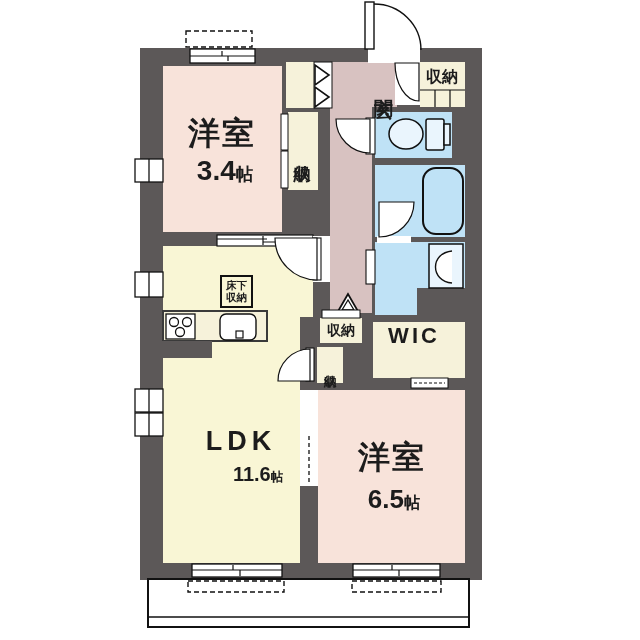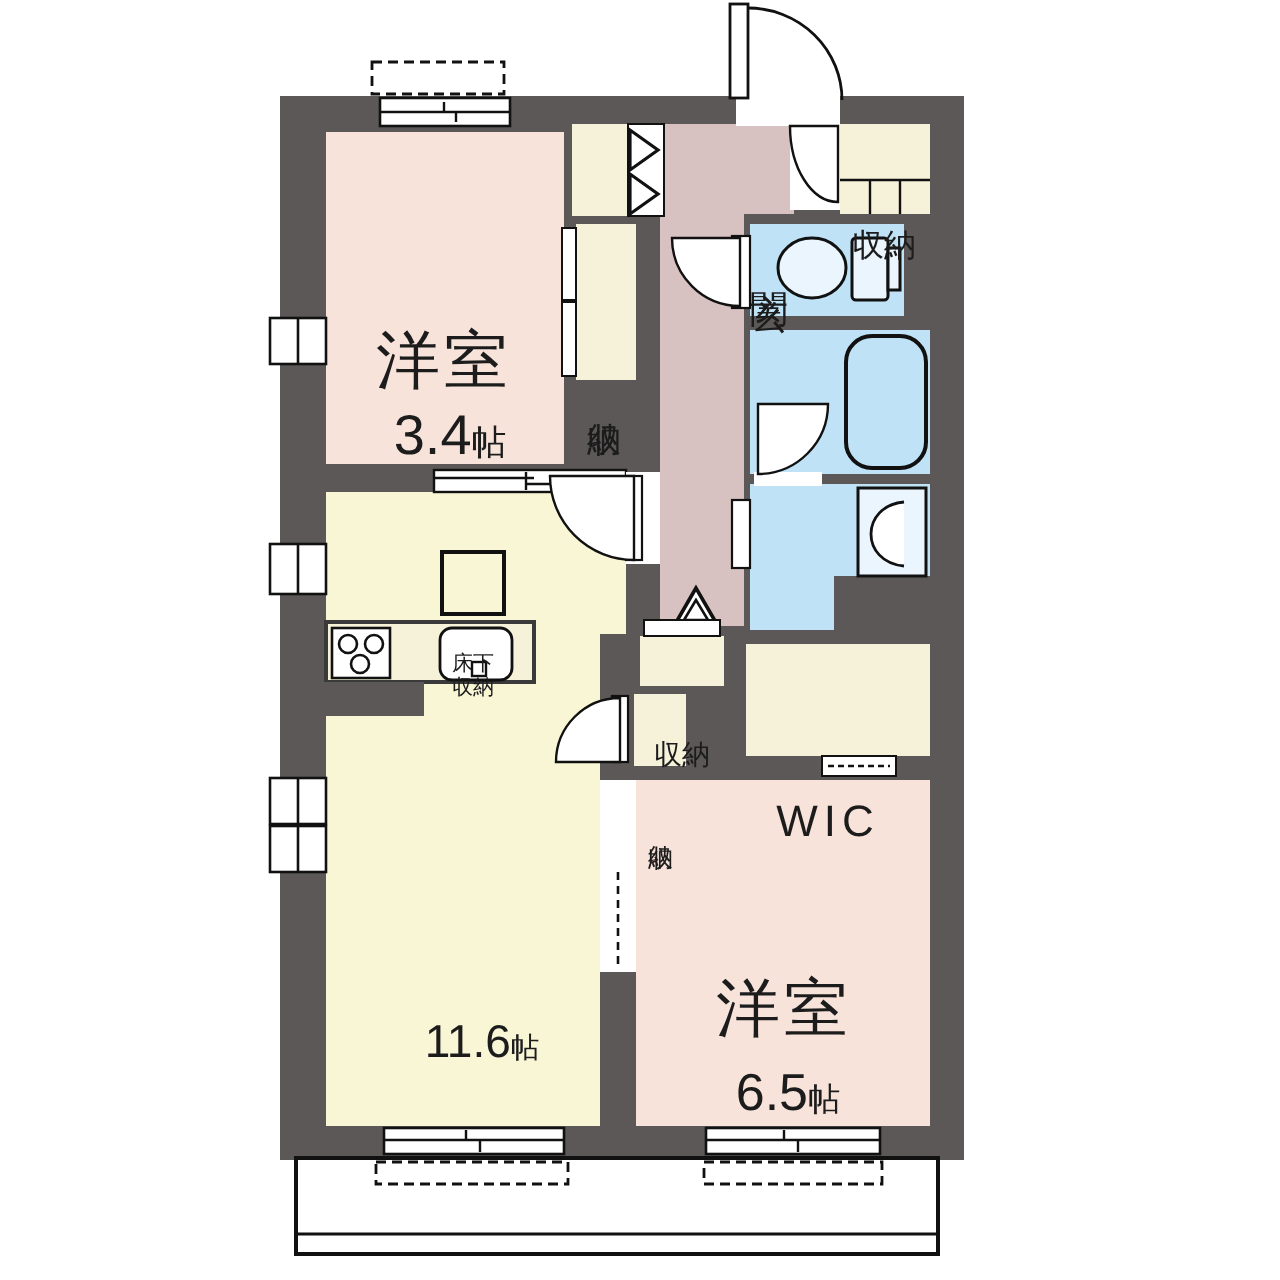--- a/index.html
+++ b/index.html
@@ -7,22 +7,22 @@
           font-family:"Liberation Sans","DejaVu Sans",sans-serif;color:var(--ink,#1c1c1c);}
   .abs{position:absolute;}
   .wallbase{background:var(--wall,#5c5858);}
   .pink{background:var(--room-pink,#f8e3da);}
   .mauve{background:var(--hall-mauve,#d8c2c1);}
   .cream{background:var(--ldk-cream,#f9f6d5);}
   .ccream{background:var(--closet-cream,#f6f2da);}
   .blue{background:var(--wet-blue,#bfe2f6);}
   .white{background:#ffffff;}
   svg.overlay{position:absolute;left:0;top:0;}
-  .lbl{position:absolute;transform:translate(-50%,-50%);font-weight:normal;white-space:nowrap;
-       color:var(--ink,#1c1c1c);line-height:1;margin-top:47px;}
+  .lbl{position:absolute;transform:translate(-50%,-50%);font-weight:bold;white-space:nowrap;
+       color:var(--ink,#1c1c1c);line-height:1;}
   .vert{writing-mode:vertical-rl;text-orientation:upright;}
   .unit{font-size:0.62em;}
   .balcony{background:#fff;border:2px solid #111;box-sizing:border-box;}
   .two-line{line-height:1.15;text-align:left;}
 </style>
 </head>
 <body>
 
 <div id="canvas">
 
@@ -168,35 +168,36 @@
       <path d="M353,570 H440 M392,565 V570 M399,570 V576" stroke="#111" stroke-width="1.2" fill="none"></path>
       <rect x="352" y="581" width="89" height="11" fill="none" stroke="#111" stroke-width="1.4" stroke-dasharray="5,3"></rect>
     </g>
   </svg>
 
   <div class="lbl" style="left:222px;top:133px;font-size:32px;letter-spacing:2px;">洋室</div>
   <div class="lbl" style="left:225px;top:171px;font-size:28px;">
     <span>3.4</span><span class="unit">帖</span>
   </div>
 
-  <div class="lbl" style="left:241px;top:474px;font-size:23px;">
+  <div class="lbl" style="left:241px;top:441px;font-size:27px;letter-spacing:5px;">LDK</div>
+  <div class="lbl" style="left:258px;top:474px;font-size:20px;">
     <span>11.6</span><span class="unit">帖</span>
   </div>
 
   <div class="lbl" style="left:392px;top:457px;font-size:32px;letter-spacing:2px;">洋室</div>
   <div class="lbl" style="left:394px;top:499px;font-size:26px;">
     <span>6.5</span><span class="unit">帖</span>
   </div>
 
   <div class="lbl vert" style="left:384px;top:84px;font-size:19px;">玄関</div>
   <div class="lbl" style="left:442px;top:77px;font-size:16px;">収納</div>
   <div class="lbl vert" style="left:302px;top:151px;font-size:17px;">収納</div>
   <div class="lbl" style="left:341px;top:330px;font-size:14px;">収納</div>
   <div class="lbl vert" style="left:330px;top:365px;font-size:12.5px;">収納</div>
-  <div class="lbl" style="left:414px;top:364px;font-size:22px;letter-spacing:3px;">WIC</div>
+  <div class="lbl" style="left:414px;top:336px;font-size:22px;letter-spacing:3px;">WIC</div>
 
   <div class="lbl two-line" style="left:236.5px;top:291px;font-size:10.5px;">
     <div>床下</div>
     <div>収納</div>
   </div>
 
 
 </div>
 
 </body></html>

